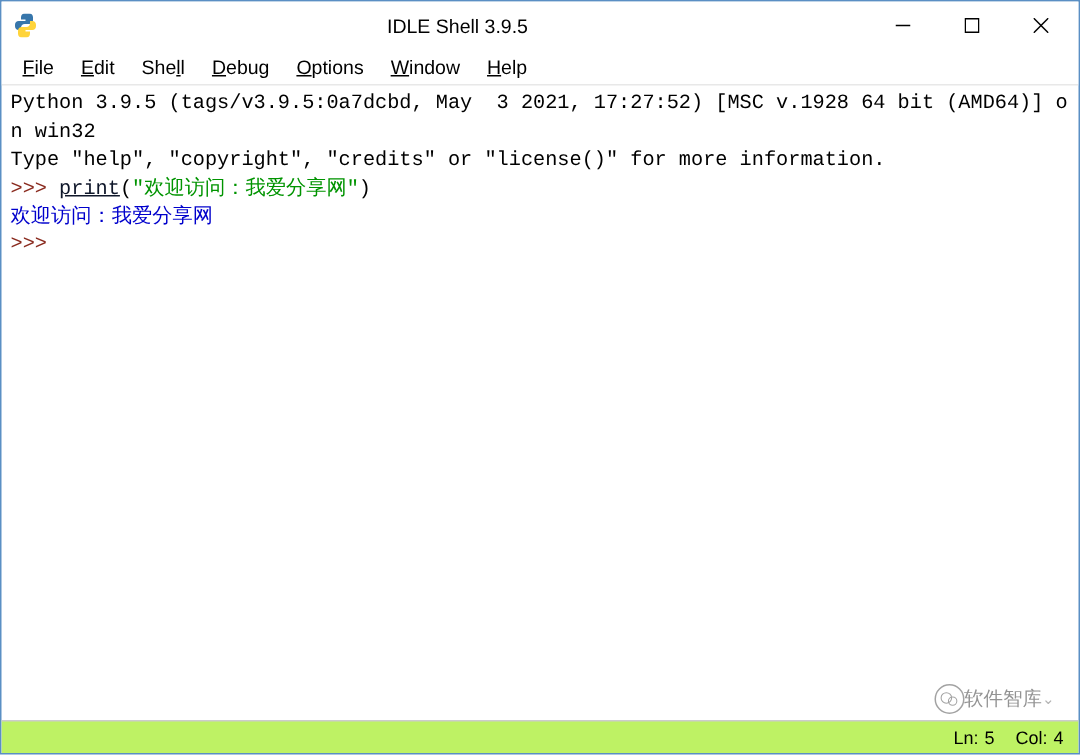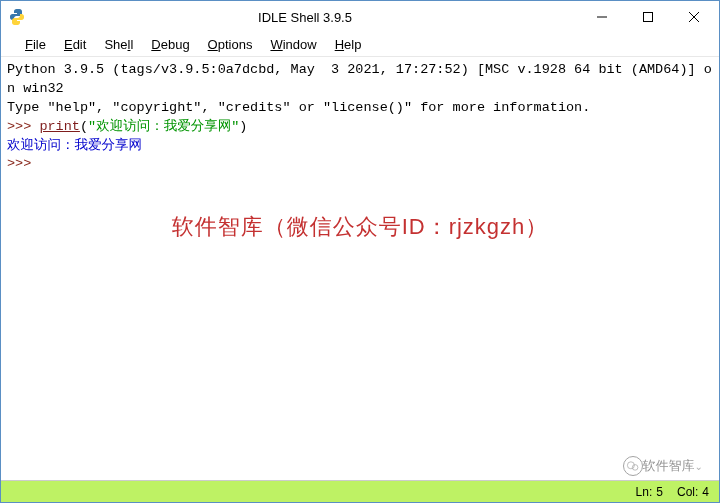--- a/index.html
+++ b/index.html
@@ -35,21 +35,21 @@
   }
   .win-controls { display: flex; }
   .win-btn {
     width: 46px; height: 30px;
     display: flex; align-items: center; justify-content: center;
     font-size: 14px;
     color: #000;
   }
   .menubar {
     display: flex;
-    padding: 2px 16px;
+    padding: 2px 6px;
     background: #fff;
     font-size: 13px;
     gap: 2px;
   }
   .menu-item {
     padding: 2px 8px;
     cursor: default;
   }
   .menu-item .underline { text-decoration: underline; }
   .content {
@@ -58,21 +58,21 @@
     font-family: "Courier New", "Microsoft YaHei", monospace;
     font-size: 13.5px;
     line-height: 1.4;
     white-space: pre-wrap;
     word-break: break-all;
     border-top: 1px solid #e8e8e8;
     height: calc(100% - 32px - 24px - 22px);
     overflow: auto;
   }
   .prompt { color: #8a2b1f; }
-  .builtin { color: #7f1d1d; text-decoration: underline; }
+  .builtin { color: #0f172a; text-decoration: underline; }
   .string { color: #009400; }
   .output { color: #0000cc; margin-top: 24px; }
   .overlay {
     position: absolute;
     top: 205px;
     left: 0;
     width: 100%;
     text-align: center;
     font-family: "Microsoft YaHei", "SimSun", sans-serif;
     font-size: 22px;
@@ -156,21 +156,20 @@
 </div>
 
 <div class="content"><span>Python 3.9.5 (tags/v3.9.5:0a7dcbd, May  3 2021, 17:27:52) [MSC v.1928 64 bit (AMD64)] on win32</span>
 <span>Type "help", "copyright", "credits" or "license()" for more information.</span>
 <span class="prompt">&gt;&gt;&gt; </span><span class="builtin">print</span><span>(</span><span class="string">"欢迎访问：我爱分享网"</span><span>)</span>
 <span class="output">欢迎访问：我爱分享网</span>
 <span class="prompt">&gt;&gt;&gt;</span>
 </div>
 
 <div class="overlay">
-  <div>软件智库（微信公众号ID：rjzkgzh）</div>
 </div>
 
 <div class="watermark">
   <span class="wm-icon">
     <svg viewBox="0 0 20 20" width="14" height="14">
         <circle cx="7" cy="9" r="5" fill="none" stroke="#999" stroke-width="1"></circle>
         <circle cx="13" cy="12" r="4" fill="none" stroke="#999" stroke-width="1"></circle>
       </svg>
   </span>
   <span>软件智库</span>

